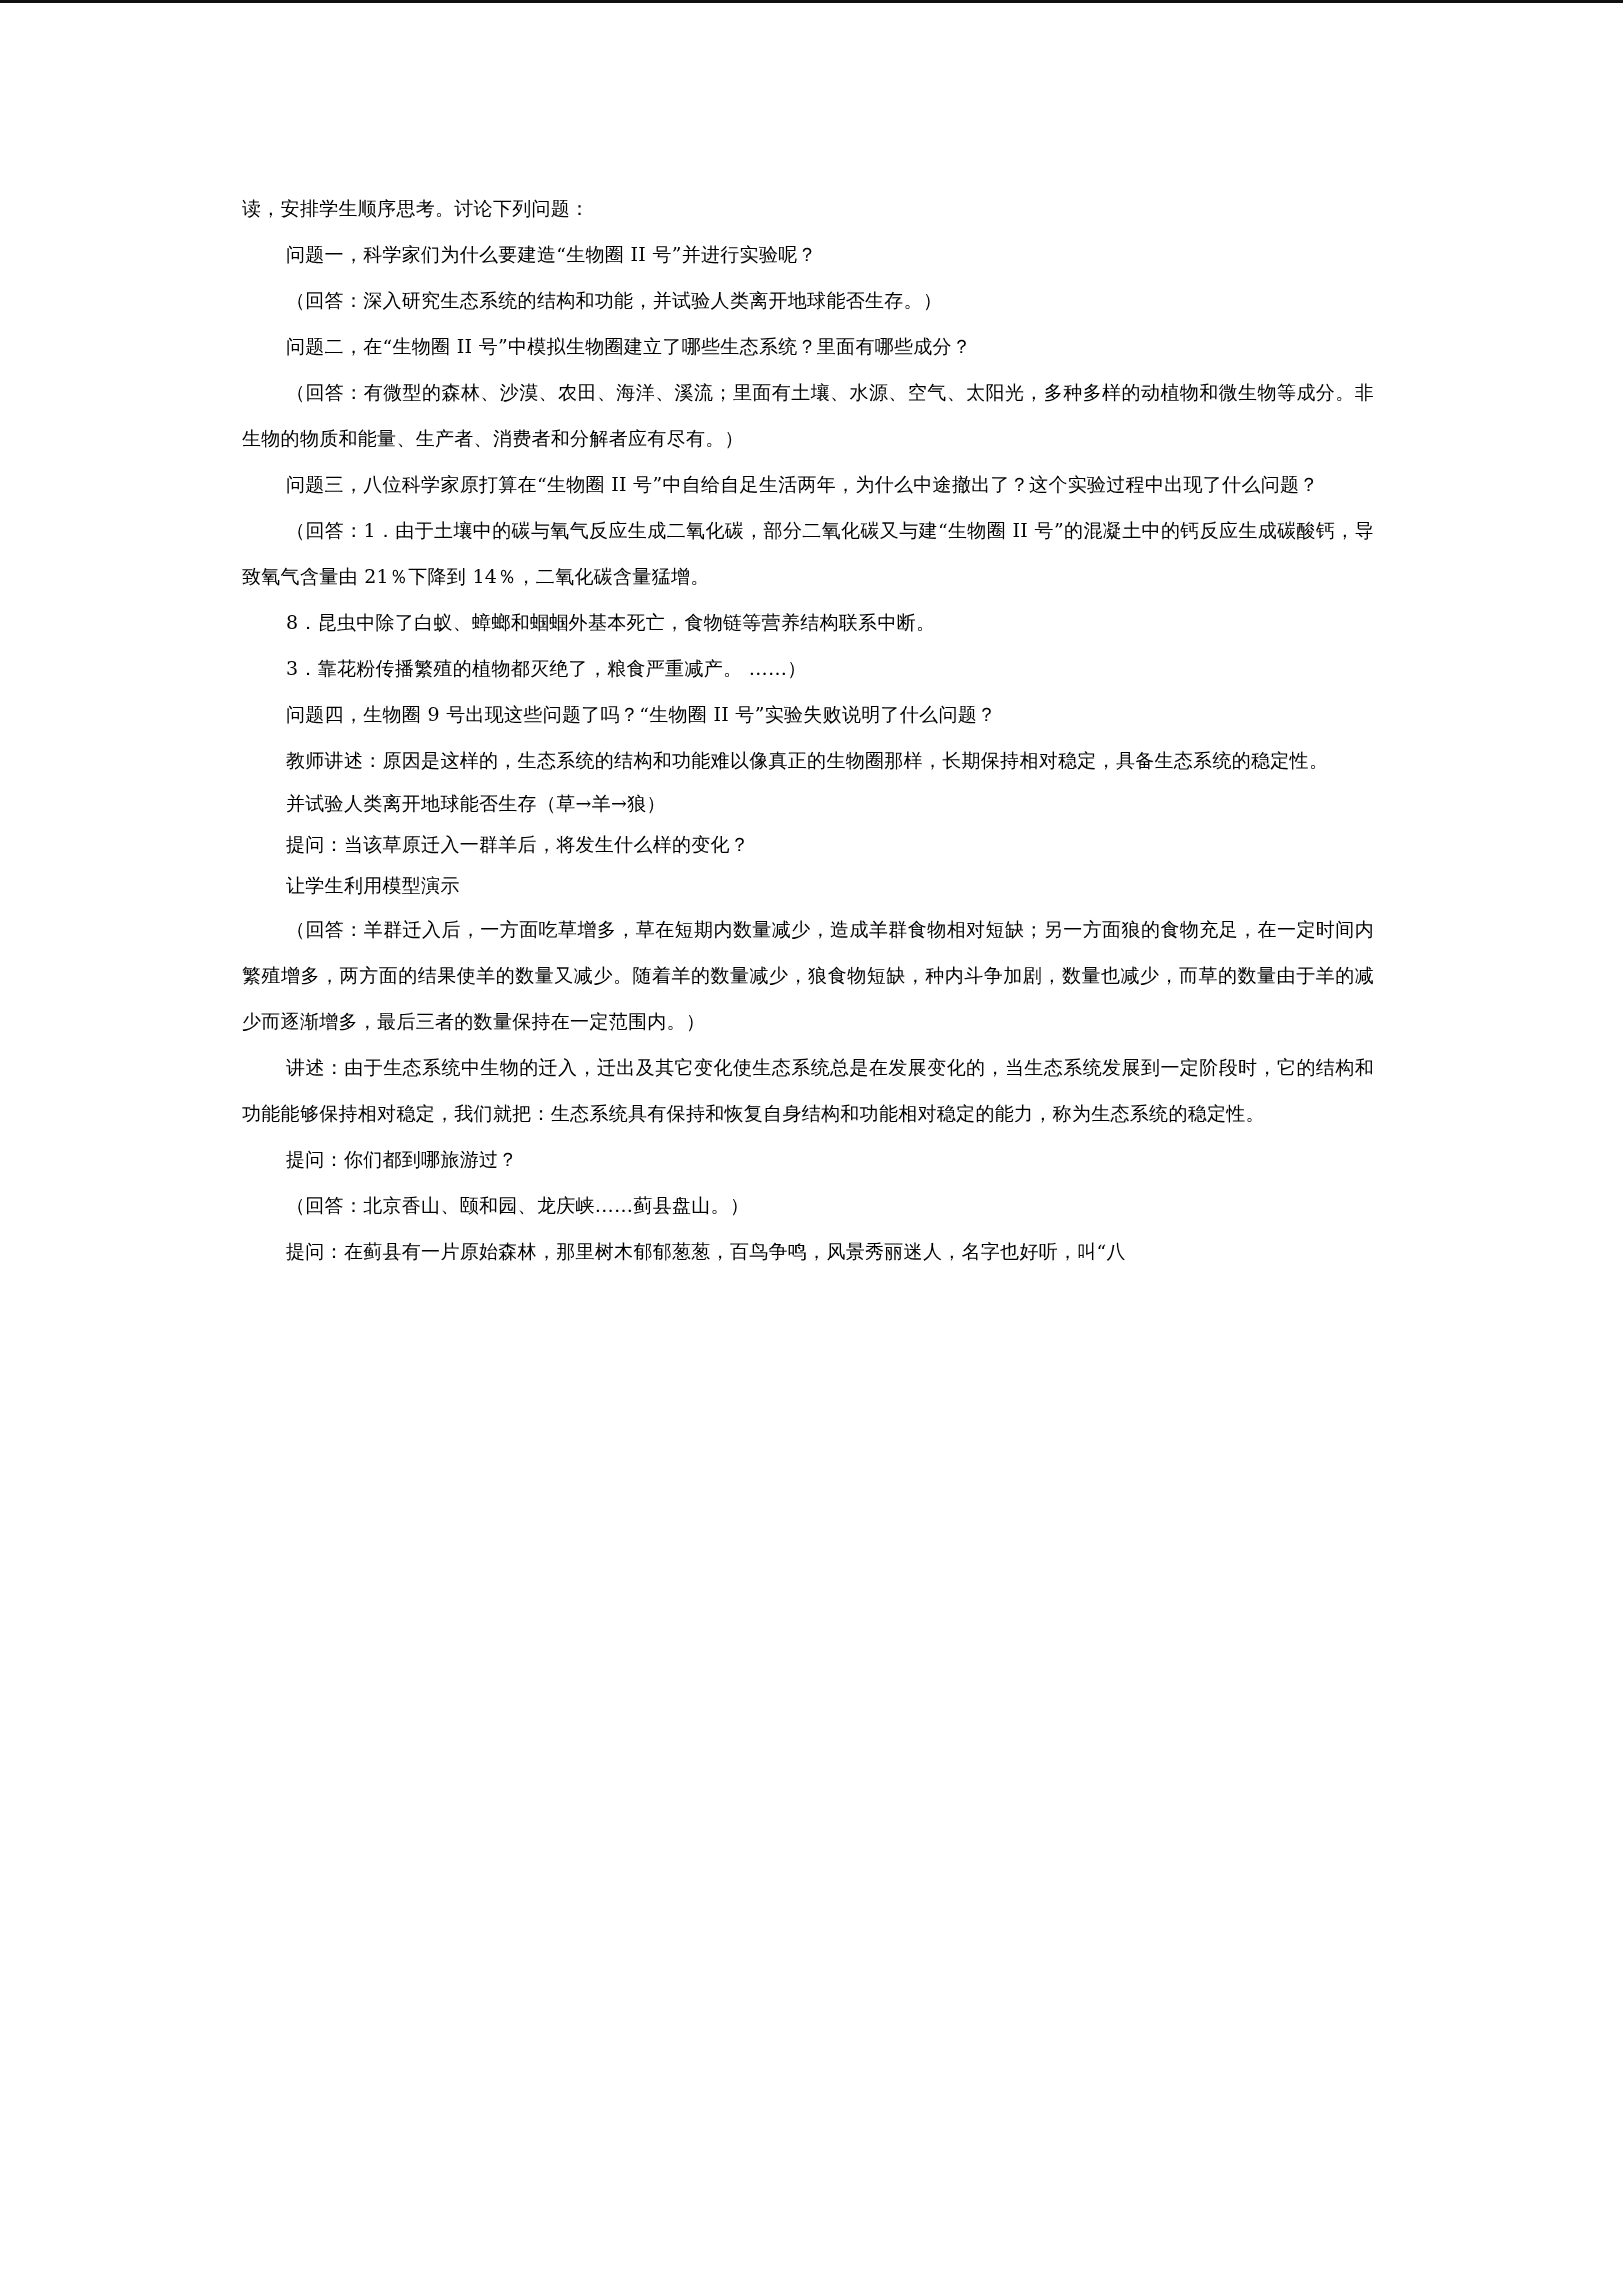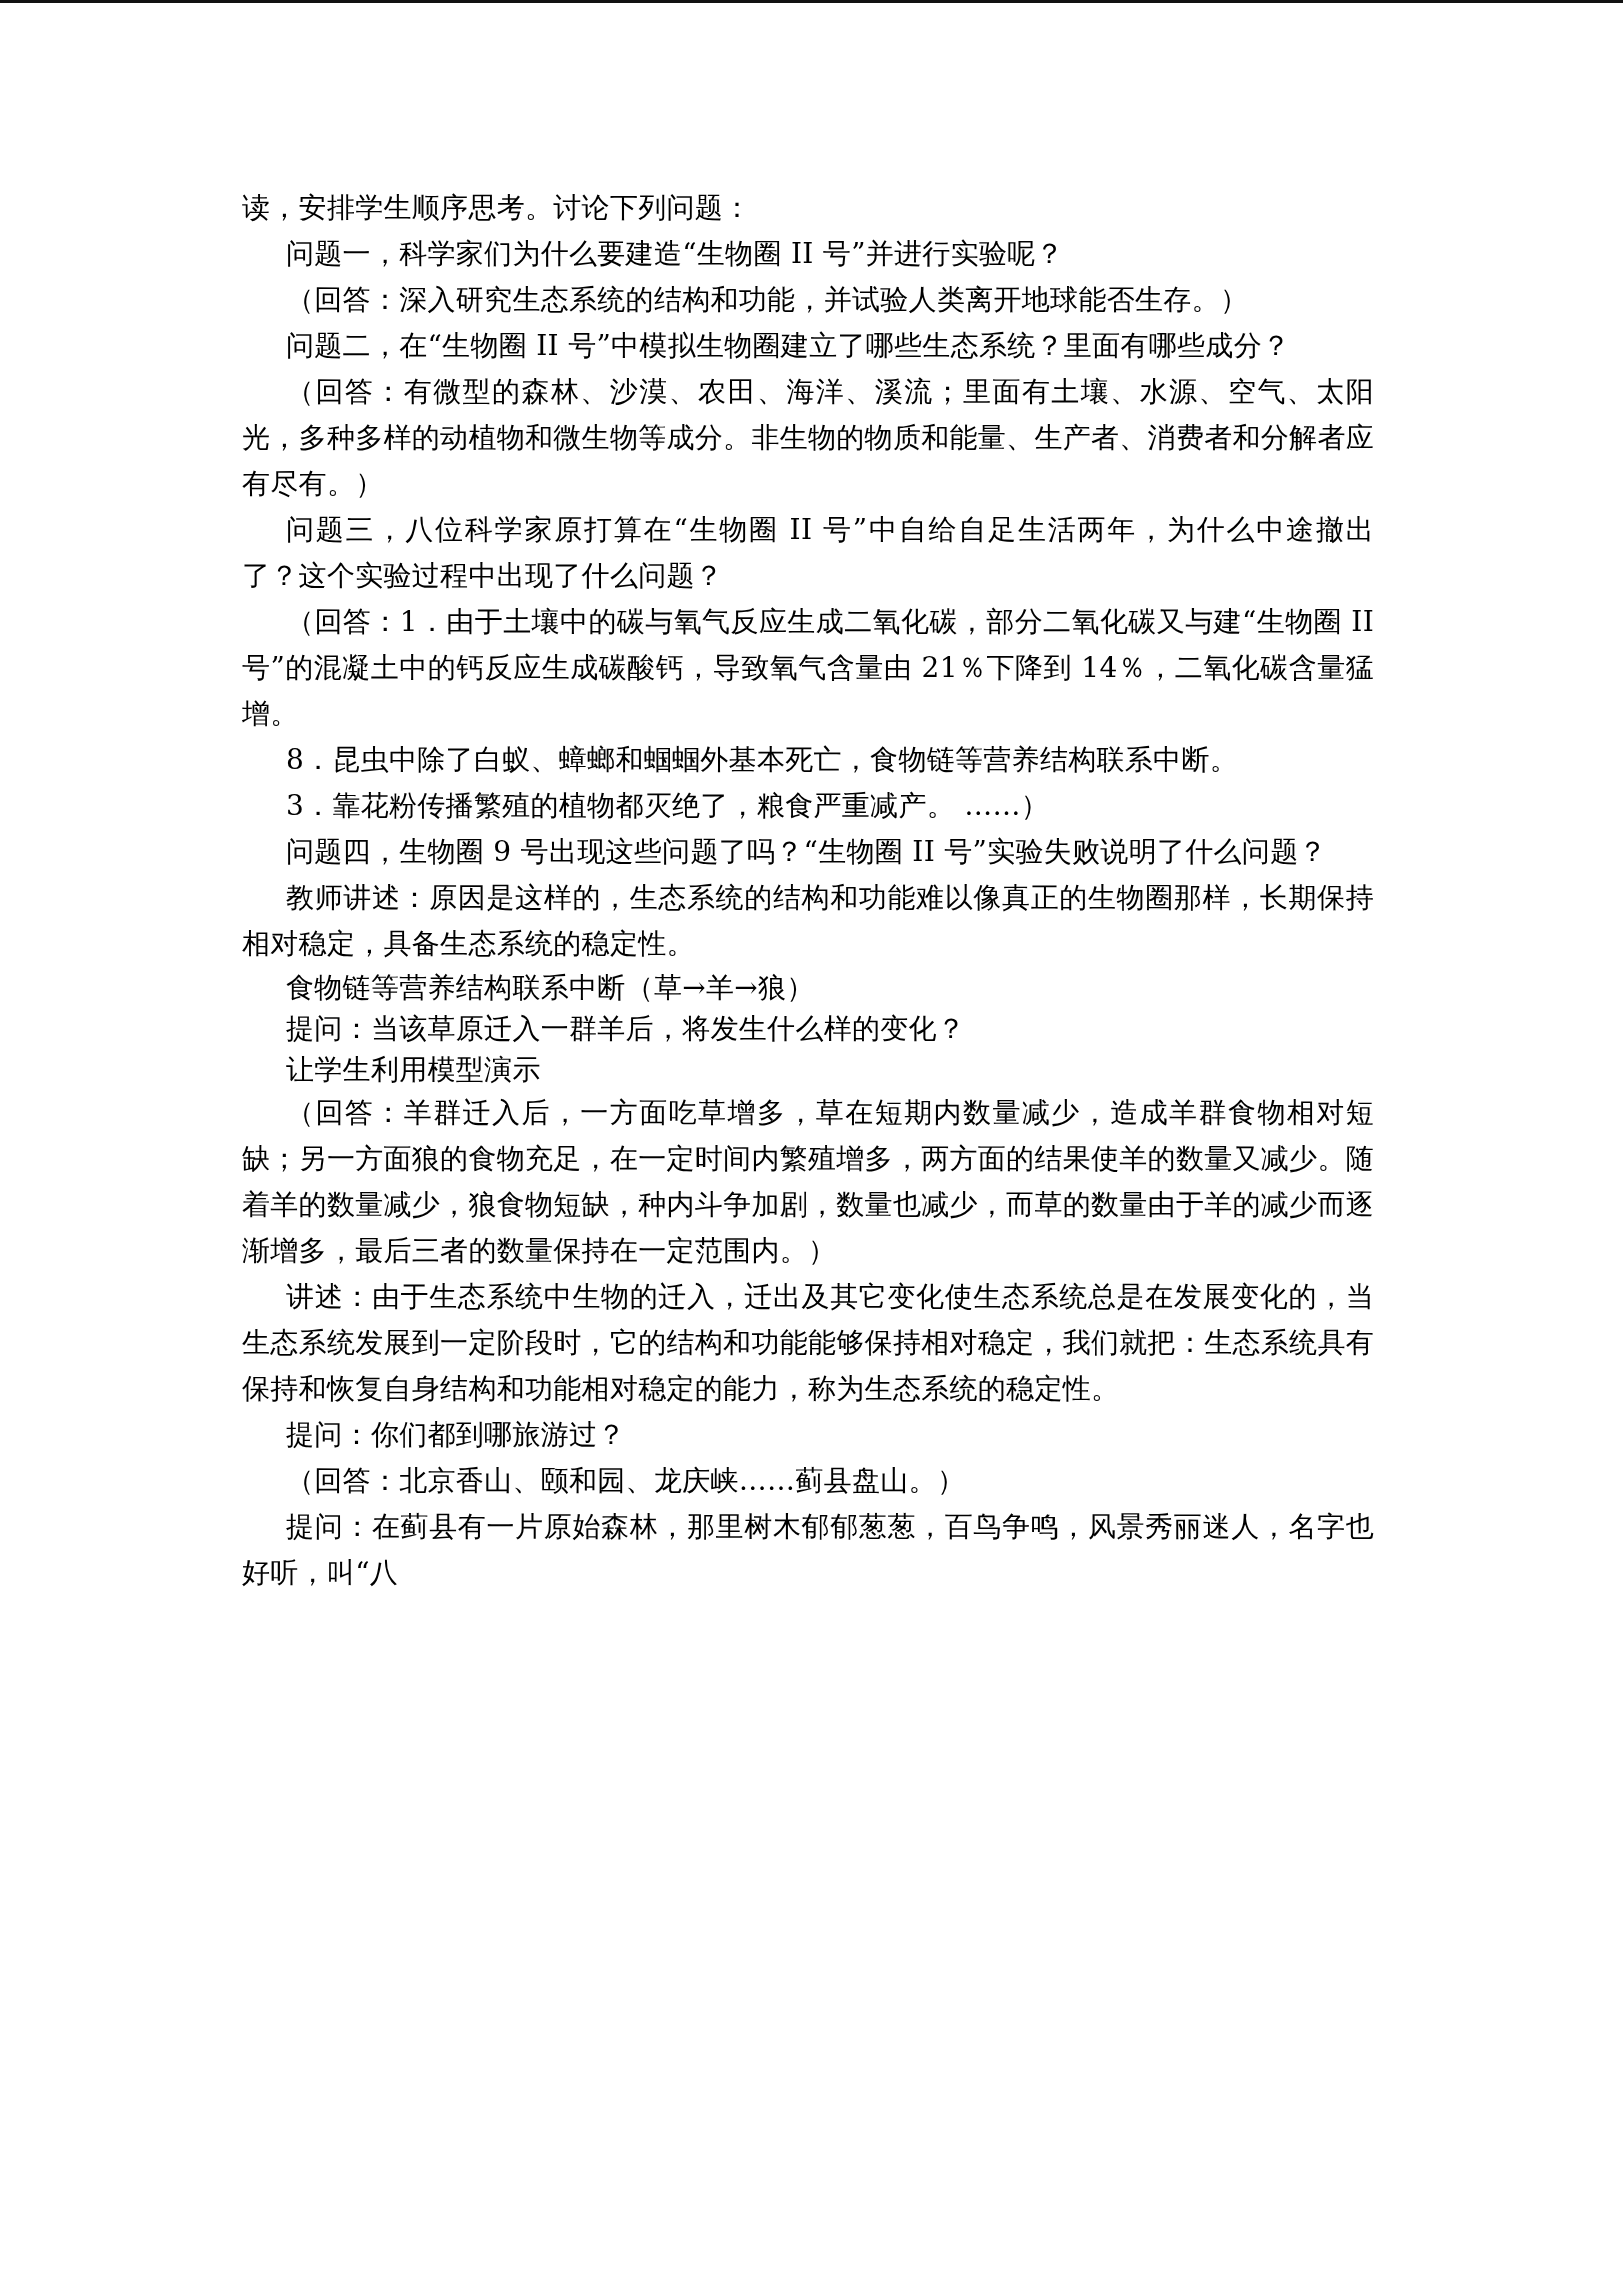--- a/index.html
+++ b/index.html
@@ -29,21 +29,21 @@
     background: #111111;
   }
   .content {
     position: absolute;
     top: 185px;
     left: 242px;
     width: 1132px;
   }
   p.line {
     margin: 0 0 0 0;
-    font-size: 28px;
+    font-size: 19px;
     line-height: 46px;
     letter-spacing: 0.3px;
     text-align: justify;
     text-justify: inter-ideograph;
     word-break: break-all;
     white-space: pre-wrap;
   }
   p.indent {
     text-indent: 44px;
   }
@@ -77,21 +77,21 @@
 
     <p class="line indent">8．昆虫中除了白蚁、蟑螂和蝈蝈外基本死亡，食物链等营养结构联系中断。</p>
 
     <p class="line indent">3．靠花粉传播繁殖的植物都灭绝了，粮食严重减产。 ……）</p>
 
     <p class="line indent">问题四，生物圈 9 号出现这些问题了吗？“生物圈 II 号”实验失败说明了什么问题？</p>
 
 
     <p class="line indent">教师讲述：原因是这样的，生态系统的结构和功能难以像真正的生物圈那样，长期保持相对稳定，具备生态系统的稳定性。</p>
 
-    <p class="line indent tight">食物链等营养结构联系中断（草→羊→狼）</p>
+    <p class="line indent tight">并试验人类离开地球能否生存（草→羊→狼）</p>
 
     <p class="line indent tight">提问：当该草原迁入一群羊后，将发生什么样的变化？</p>
 
     <p class="line indent tight">让学生利用模型演示</p>
 
     <p class="line indent">（回答：羊群迁入后，一方面吃草增多，草在短期内数量减少，造成羊群食物相对短缺；另一方面狼的食物充足，在一定时间内繁殖增多，两方面的结果使羊的数量又减少。随着羊的数量减少，狼食物短缺，种内斗争加剧，数量也减少，而草的数量由于羊的减少而逐渐增多，最后三者的数量保持在一定范围内。）</p>
 
     <p class="line indent">讲述：由于生态系统中生物的迁入，迁出及其它变化使生态系统总是在发展变化的，当生态系统发展到一定阶段时，它的结构和功能能够保持相对稳定，我们就把：生态系统具有保持和恢复自身结构和功能相对稳定的能力，称为生态系统的稳定性。</p>
 
     <p class="line indent">提问：你们都到哪旅游过？</p>

